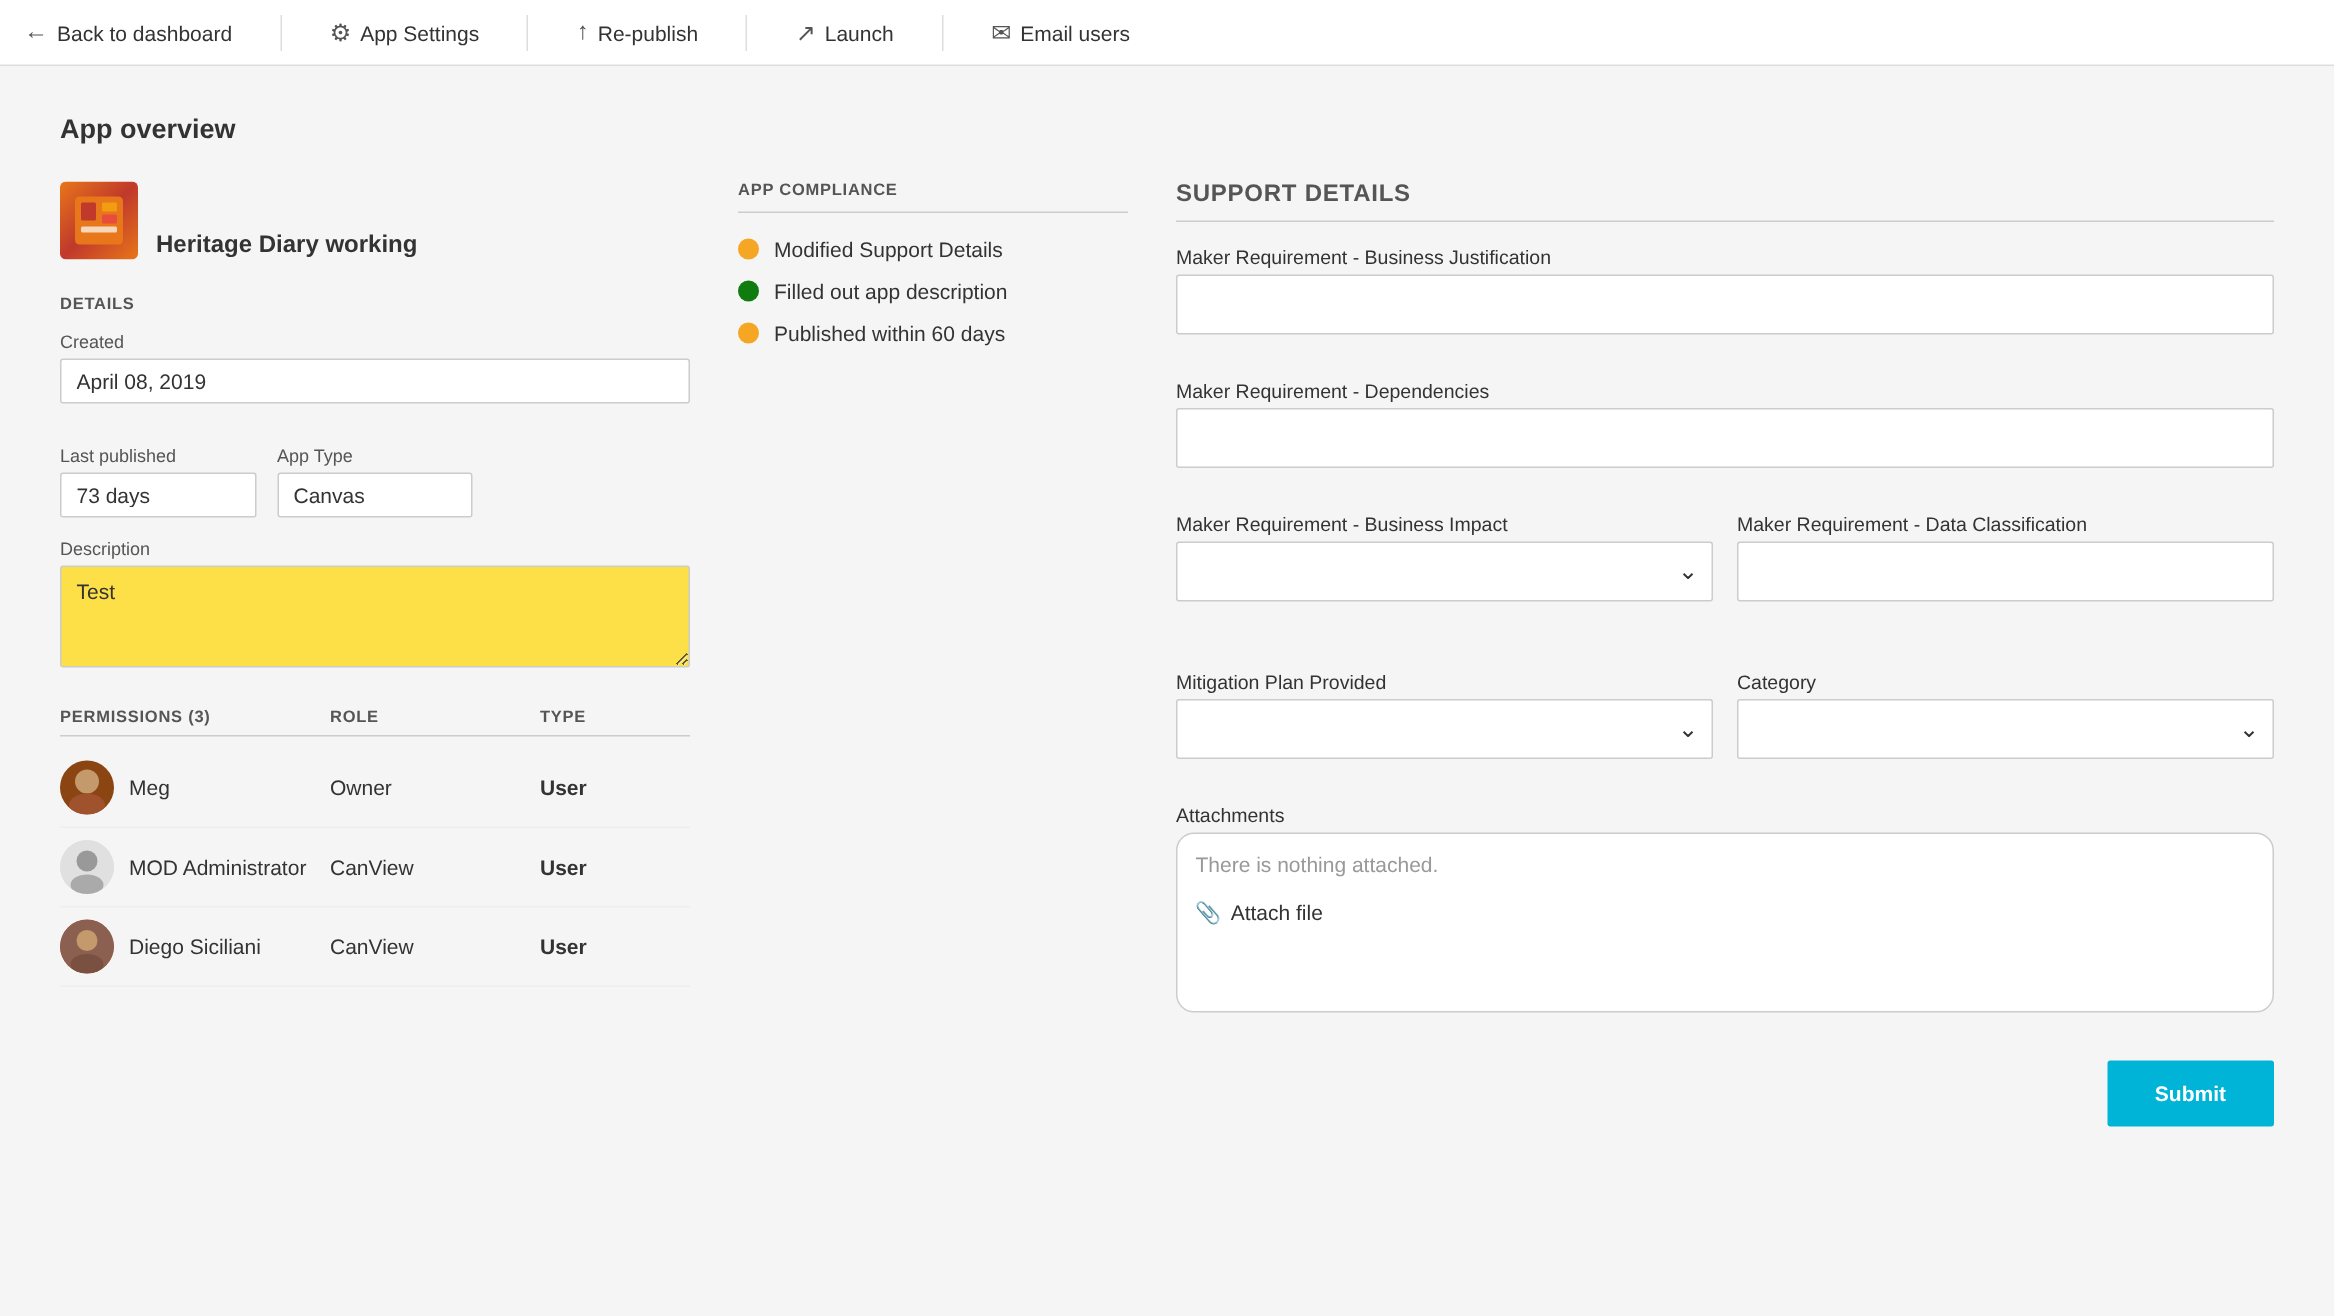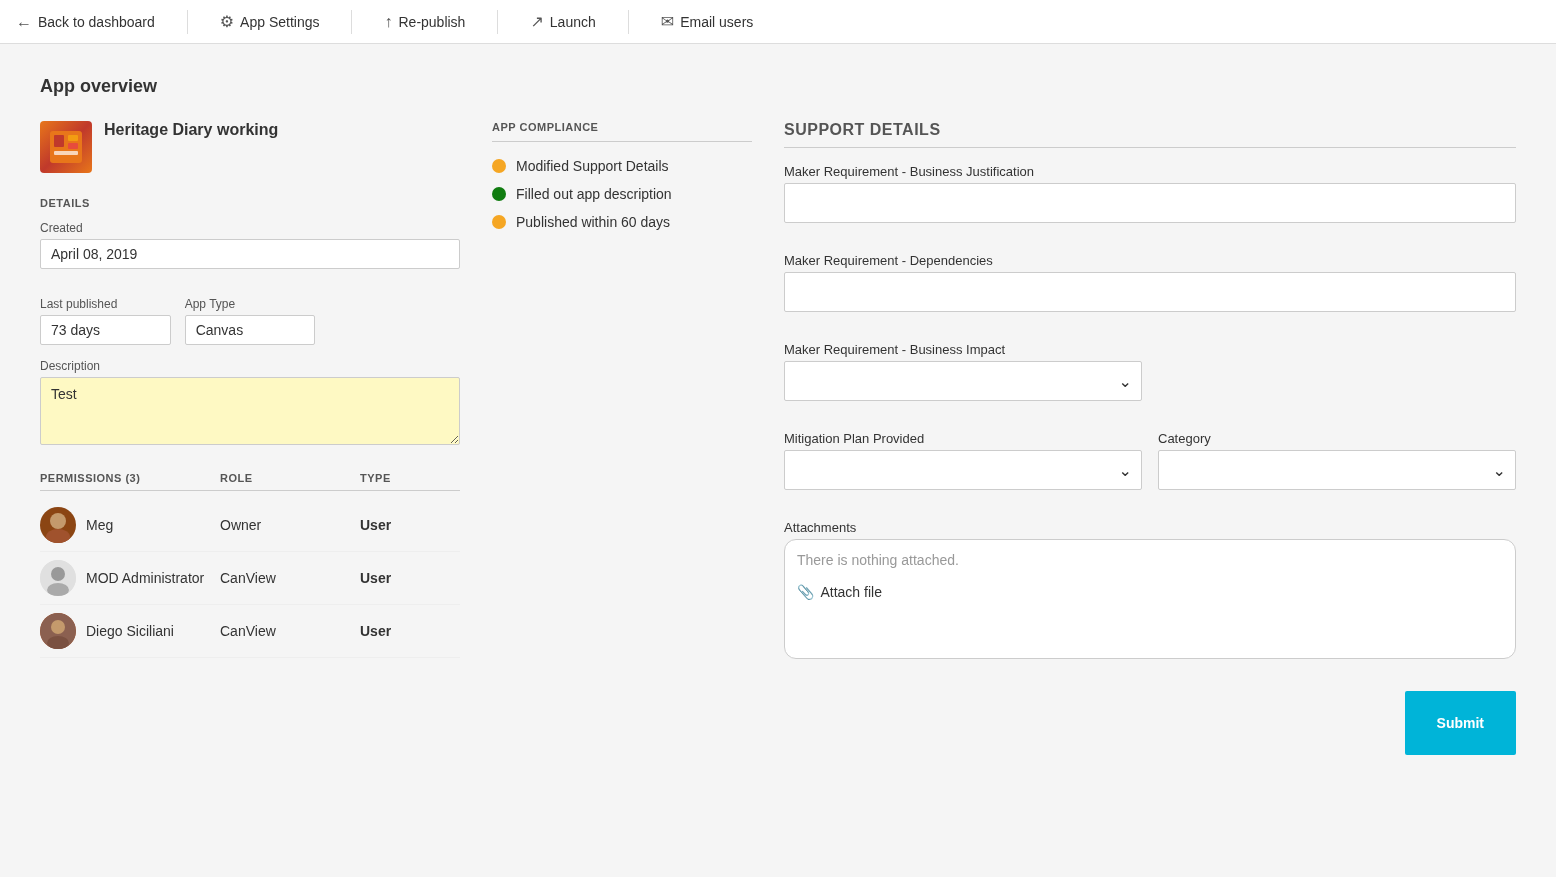--- a/index.html
+++ b/index.html
@@ -49,21 +49,21 @@
     .overview-layout {
       display: grid;
       grid-template-columns: 420px 260px 1fr;
       gap: 32px;
       align-items: start;
     }
 
     
     .app-header {
       display: flex;
-      align-items: flex-start;
+      align-items: flex-end;
       gap: 12px;
       margin-bottom: 24px;
     }
     .app-icon {
       width: 52px;
       height: 52px;
       background: #e8761a;
       border-radius: 4px;
       display: flex;
       align-items: center;
@@ -115,21 +115,21 @@
       grid-template-columns: 1fr 1fr 1fr;
       gap: 14px;
     }
     .fields-row .field-group { margin-bottom: 0; }
 
     .field-group { margin-bottom: 14px; }
 
     .description-input {
       width: 100%;
       border: 1px solid #ccc;
-      background: #fef9c3;
+      background: #fde047;
       padding: 8px 10px;
       font-size: 14px;
       color: #333;
       border-radius: 2px;
       height: 68px;
       resize: vertical;
       font-family: inherit;
     }
 
     
@@ -295,21 +295,21 @@
     
     .submit-row {
       display: flex;
       justify-content: flex-end;
       margin-top: 32px;
     }
     .submit-btn {
       background: #00b4d8;
       color: #fff;
       border: none;
-      padding: 24px 32px;
+      padding: 14px 32px;
       font-size: 14px;
       font-weight: 600;
       border-radius: 2px;
       cursor: pointer;
     }
   </style>
 </head>
 <body>
 
 <nav class="topnav">
@@ -469,20 +469,24 @@
       <div class="support-two-col">
         <div class="field-group">
           <div class="support-field-label">Maker Requirement - Business Impact</div>
           <div class="dropdown-wrapper">
             <select class="dropdown-input">
               <option value=""></option>
             </select>
             <span class="dropdown-arrow">⌄</span>
           </div>
         </div>
+        <div class="field-group">
+          <div class="support-field-label">Maker Requirement - Data Classification</div>
+          <input class="support-input" type="text" style="">
+        </div>
       </div>
 
       <div class="support-two-col">
         <div class="field-group">
           <div class="support-field-label">Mitigation Plan Provided</div>
           <div class="dropdown-wrapper">
             <select class="dropdown-input">
               <option value=""></option>
             </select>
             <span class="dropdown-arrow">⌄</span>

